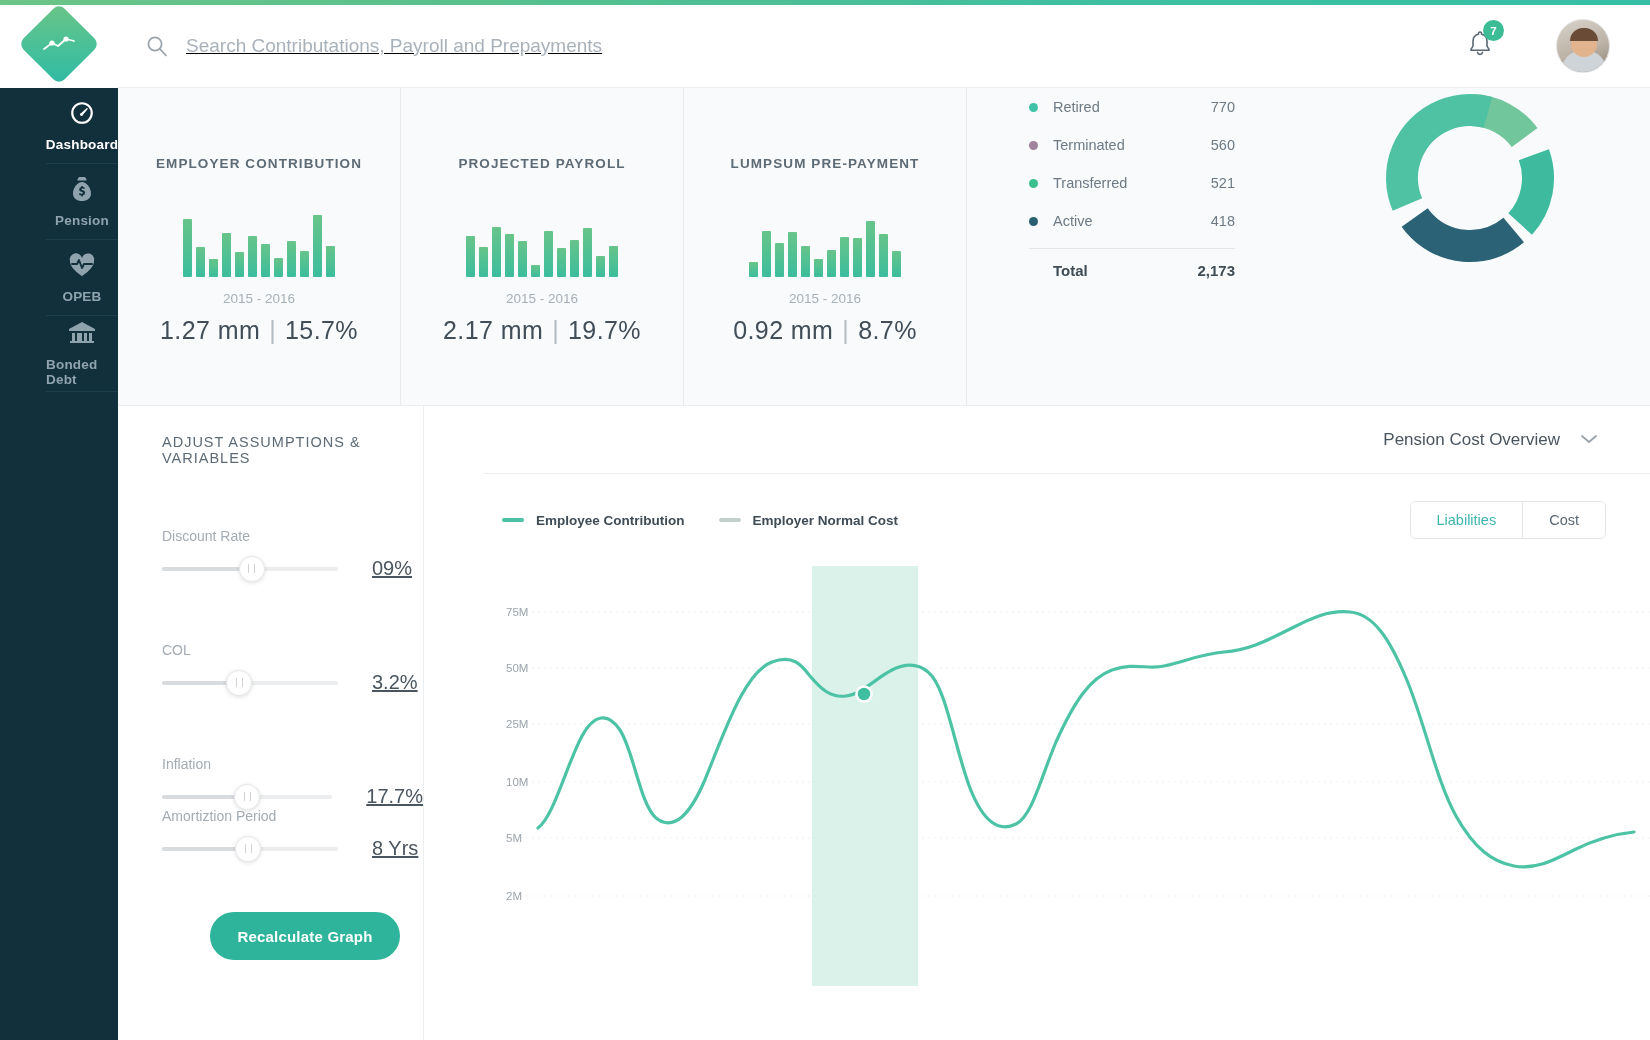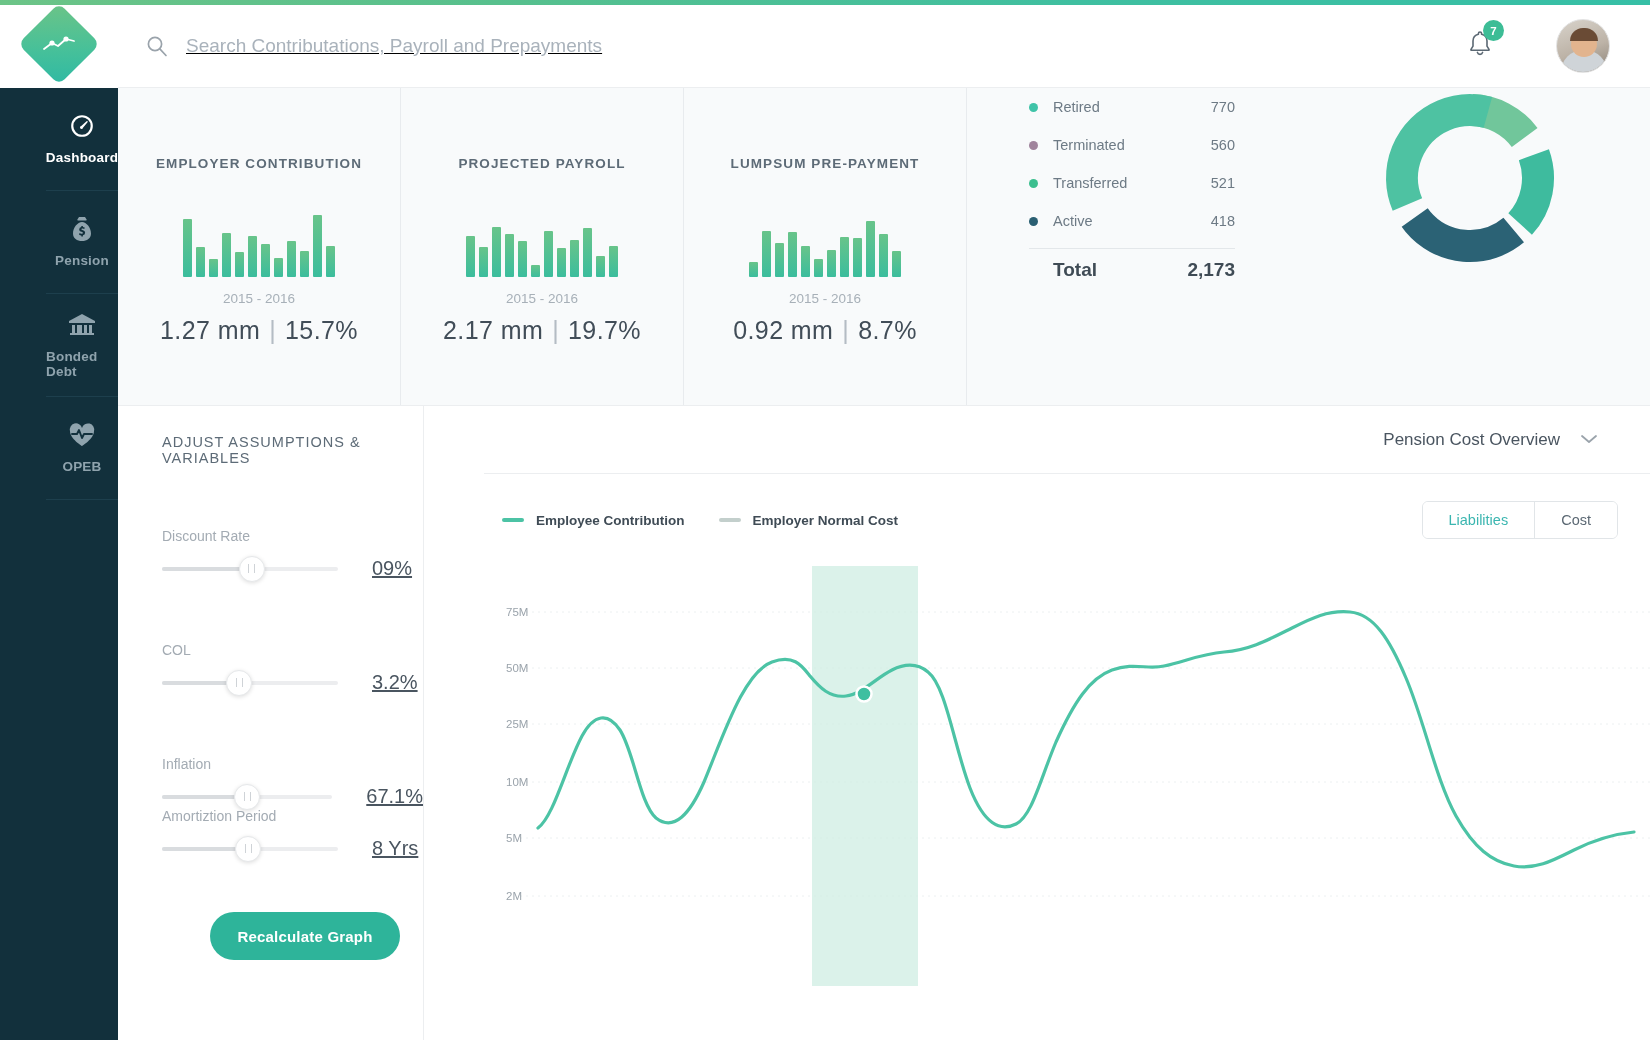--- a/index.html
+++ b/index.html
@@ -29,21 +29,21 @@
     display: flex; align-items: center; justify-content: center;
   }
   .logo-diamond {
     width: 58px; height: 58px; transform: rotate(45deg);
     border-radius: 8px;
     background: linear-gradient(135deg, #6cc487 0%, #45c09a 60%, #2fb9a4 100%);
     display: flex; align-items: center; justify-content: center;
   }
   .logo-diamond svg { transform: rotate(-45deg); }
   .nav-item {
-    height: 103px; display: flex; flex-direction: column;
+    height: 76px; display: flex; flex-direction: column;
     align-items: center; justify-content: center;
     border-bottom: 1px solid #1d3f4d; cursor: pointer; margin-left: 46px;
   }
   .nav-item .nav-icon { margin-bottom: 11px; height: 26px; display:flex; align-items:center; }
   .nav-item .nav-label {
     font-size: 13.5px; color: #8fa3ad; letter-spacing: .2px; font-weight: 600;
   }
   .nav-item.active .nav-label { color: #ffffff; }
   .nav-item.active .nav-icon svg { fill: #ffffff; }
   .nav-item .nav-icon svg { fill: #8fa3ad; }
@@ -116,21 +116,21 @@
     flex: 1; display: flex; padding-left: 62px;
   }
   .legend-table { width: 206px; }
   .legend-row {
     display: flex; align-items: center; height: 38px; font-size: 14.5px; color: #6d7a85;
   }
   .legend-dot { width: 9px; height: 9px; border-radius: 50%; margin-right: 15px; }
   .legend-name { flex: 1; }
   .legend-val { color: #6d7a85; }
   .legend-sep { height: 1px; background: #e3e7ea; margin: 8px 0 2px 0; }
-  .legend-total { display: flex; align-items: center; height: 38px; font-size: 19px; font-weight: 700; color: #3f4b55; padding-left: 24px; }
+  .legend-total { display: flex; align-items: center; height: 38px; font-size: 15px; font-weight: 700; color: #3f4b55; padding-left: 24px; }
   .legend-total .legend-name { flex: 1; }
   .donut-wrap { margin-left: 145px; }
 
   
   .assump-panel {
     position: absolute; top: 406px; left: 118px; width: 306px; bottom: 0;
     background: #ffffff; border-right: 1px solid #eceef0; z-index: 10;
   }
   .assump-title {
     font-size: 14.5px; letter-spacing: 1px; color: #5d6b77; font-weight: 500;
@@ -165,21 +165,21 @@
     background: #ffffff; z-index: 10;
   }
   .chart-head {
     height: 68px; border-bottom: 1px solid #eceef0;
     display: flex; align-items: center; justify-content: flex-end; padding-right: 52px;
   }
   .chart-select { display: flex; align-items: center; cursor: pointer; }
   .chart-select .sel-label { font-size: 17px; color: #4a5560; margin-right: 20px; }
   .chart-toolbar {
     position: relative; height: 92px; display: flex; align-items: center;
-    padding: 0 32px 0 18px;
+    padding: 0 44px 0 18px;
   }
   .chart-legend { display: flex; align-items: center; gap: 34px; margin-left: 0; }
   .lg-item { display: flex; align-items: center; font-size: 13.5px; color: #3f4b55; font-weight: 600; }
   .lg-swatch { width: 22px; height: 4px; border-radius: 2px; margin-right: 12px; }
   .toggle-group {
     margin-left: auto; display: flex; border: 1px solid #e1e5e8; border-radius: 6px; overflow: hidden;
   }
   .toggle-btn {
     padding: 0 26px; height: 36px; display: flex; align-items: center; justify-content: center;
     font-size: 14.5px; color: #5b6873; background: #fff; border: none; cursor: pointer;
@@ -225,34 +225,34 @@
         <svg width="24" height="26" viewBox="0 0 24 26">
             <path d="M9 1l-1.6 2.6a.5.5 0 0 0 .4.8h8.4a.5.5 0 0 0 .4-.8L15 1zM12 6C7.6 6 3 11.8 3 17.4 3 22 7 25 12 25s9-3 9-7.6C21 11.8 16.4 6 12 6zm.9 13.3v1.2h-1.6v-1.1a4.4 4.4 0 0 1-2.2-.7l.4-1.6a4 4 0 0 0 2.1.6c.8 0 1.3-.3 1.3-.8s-.4-.8-1.4-1.1c-1.4-.5-2.3-1.1-2.3-2.4a2.4 2.4 0 0 1 2.1-2.3v-1.2h1.6v1.1a4 4 0 0 1 1.8.5l-.4 1.5a3.6 3.6 0 0 0-1.8-.5c-.8 0-1.1.4-1.1.7 0 .5.5.7 1.6 1.1 1.5.6 2.1 1.3 2.1 2.5a2.5 2.5 0 0 1-2.2 2.5z"></path>
           </svg>
       </span>
       <span class="nav-label">Pension</span>
     </div>
 
     <div class="nav-item">
       <span class="nav-icon">
         <svg width="28" height="26" viewBox="0 0 28 26">
-            <path d="M14 2L1 9v2h26V9zM4 13v8H2v2h24v-2h-2v-8h-3v8h-2v-8h-3v8h-2v-8H9v8H7v-8z"></path>
-          </svg>
-      </span>
-      <span class="nav-label">Bonded Debt</span>
-    </div>
-
-    <div class="nav-item">
-      <span class="nav-icon">
-        <svg width="28" height="26" viewBox="0 0 28 26">
             <path d="M14 24S2 16.5 2 9.2A6.2 6.2 0 0 1 14 6a6.2 6.2 0 0 1 12 3.2C26 16.5 14 24 14 24z"></path>
             <path d="M4 12h5l2-4 3 8 2-4h8" fill="none" stroke="#12303c" stroke-width="1.9" stroke-linecap="round" stroke-linejoin="round"></path>
           </svg>
       </span>
       <span class="nav-label">OPEB</span>
+    </div>
+
+    <div class="nav-item">
+      <span class="nav-icon">
+        <svg width="28" height="26" viewBox="0 0 28 26">
+            <path d="M14 2L1 9v2h26V9zM4 13v8H2v2h24v-2h-2v-8h-3v8h-2v-8h-3v8h-2v-8H9v8H7v-8z"></path>
+          </svg>
+      </span>
+      <span class="nav-label">Bonded Debt</span>
     </div>
   </div>
 
   <div class="header">
     <div class="search-wrap">
       <span class="search-icon">
         <svg width="22" height="22" viewBox="0 0 22 22">
             <circle cx="9" cy="9" r="6.6" fill="none" stroke="#9aa3ab" stroke-width="1.7"></circle>
             <line x1="13.8" y1="13.8" x2="20" y2="20.5" stroke="#9aa3ab" stroke-width="1.7" stroke-linecap="round"></line>
           </svg>
@@ -413,21 +413,21 @@
       </div>
     </div>
 
     <div class="slider-group" style="margin-top:62px">
       <div class="s-label">Inflation</div>
       <div class="slider-row">
         <div class="track">
           <div class="fill" style="width:50%"></div>
           <div class="knob" style="left:calc(50% - 13px)"></div>
         </div>
-        <div class="s-value">67.1%</div>
+        <div class="s-value">17.7%</div>
       </div>
     </div>
 
     <div class="slider-group" style="">
       <div class="s-label">Amortiztion Period</div>
       <div class="slider-row">
         <div class="track">
           <div class="fill" style="width:49%"></div>
           <div class="knob" style="left:calc(49% - 13px)"></div>
         </div>

